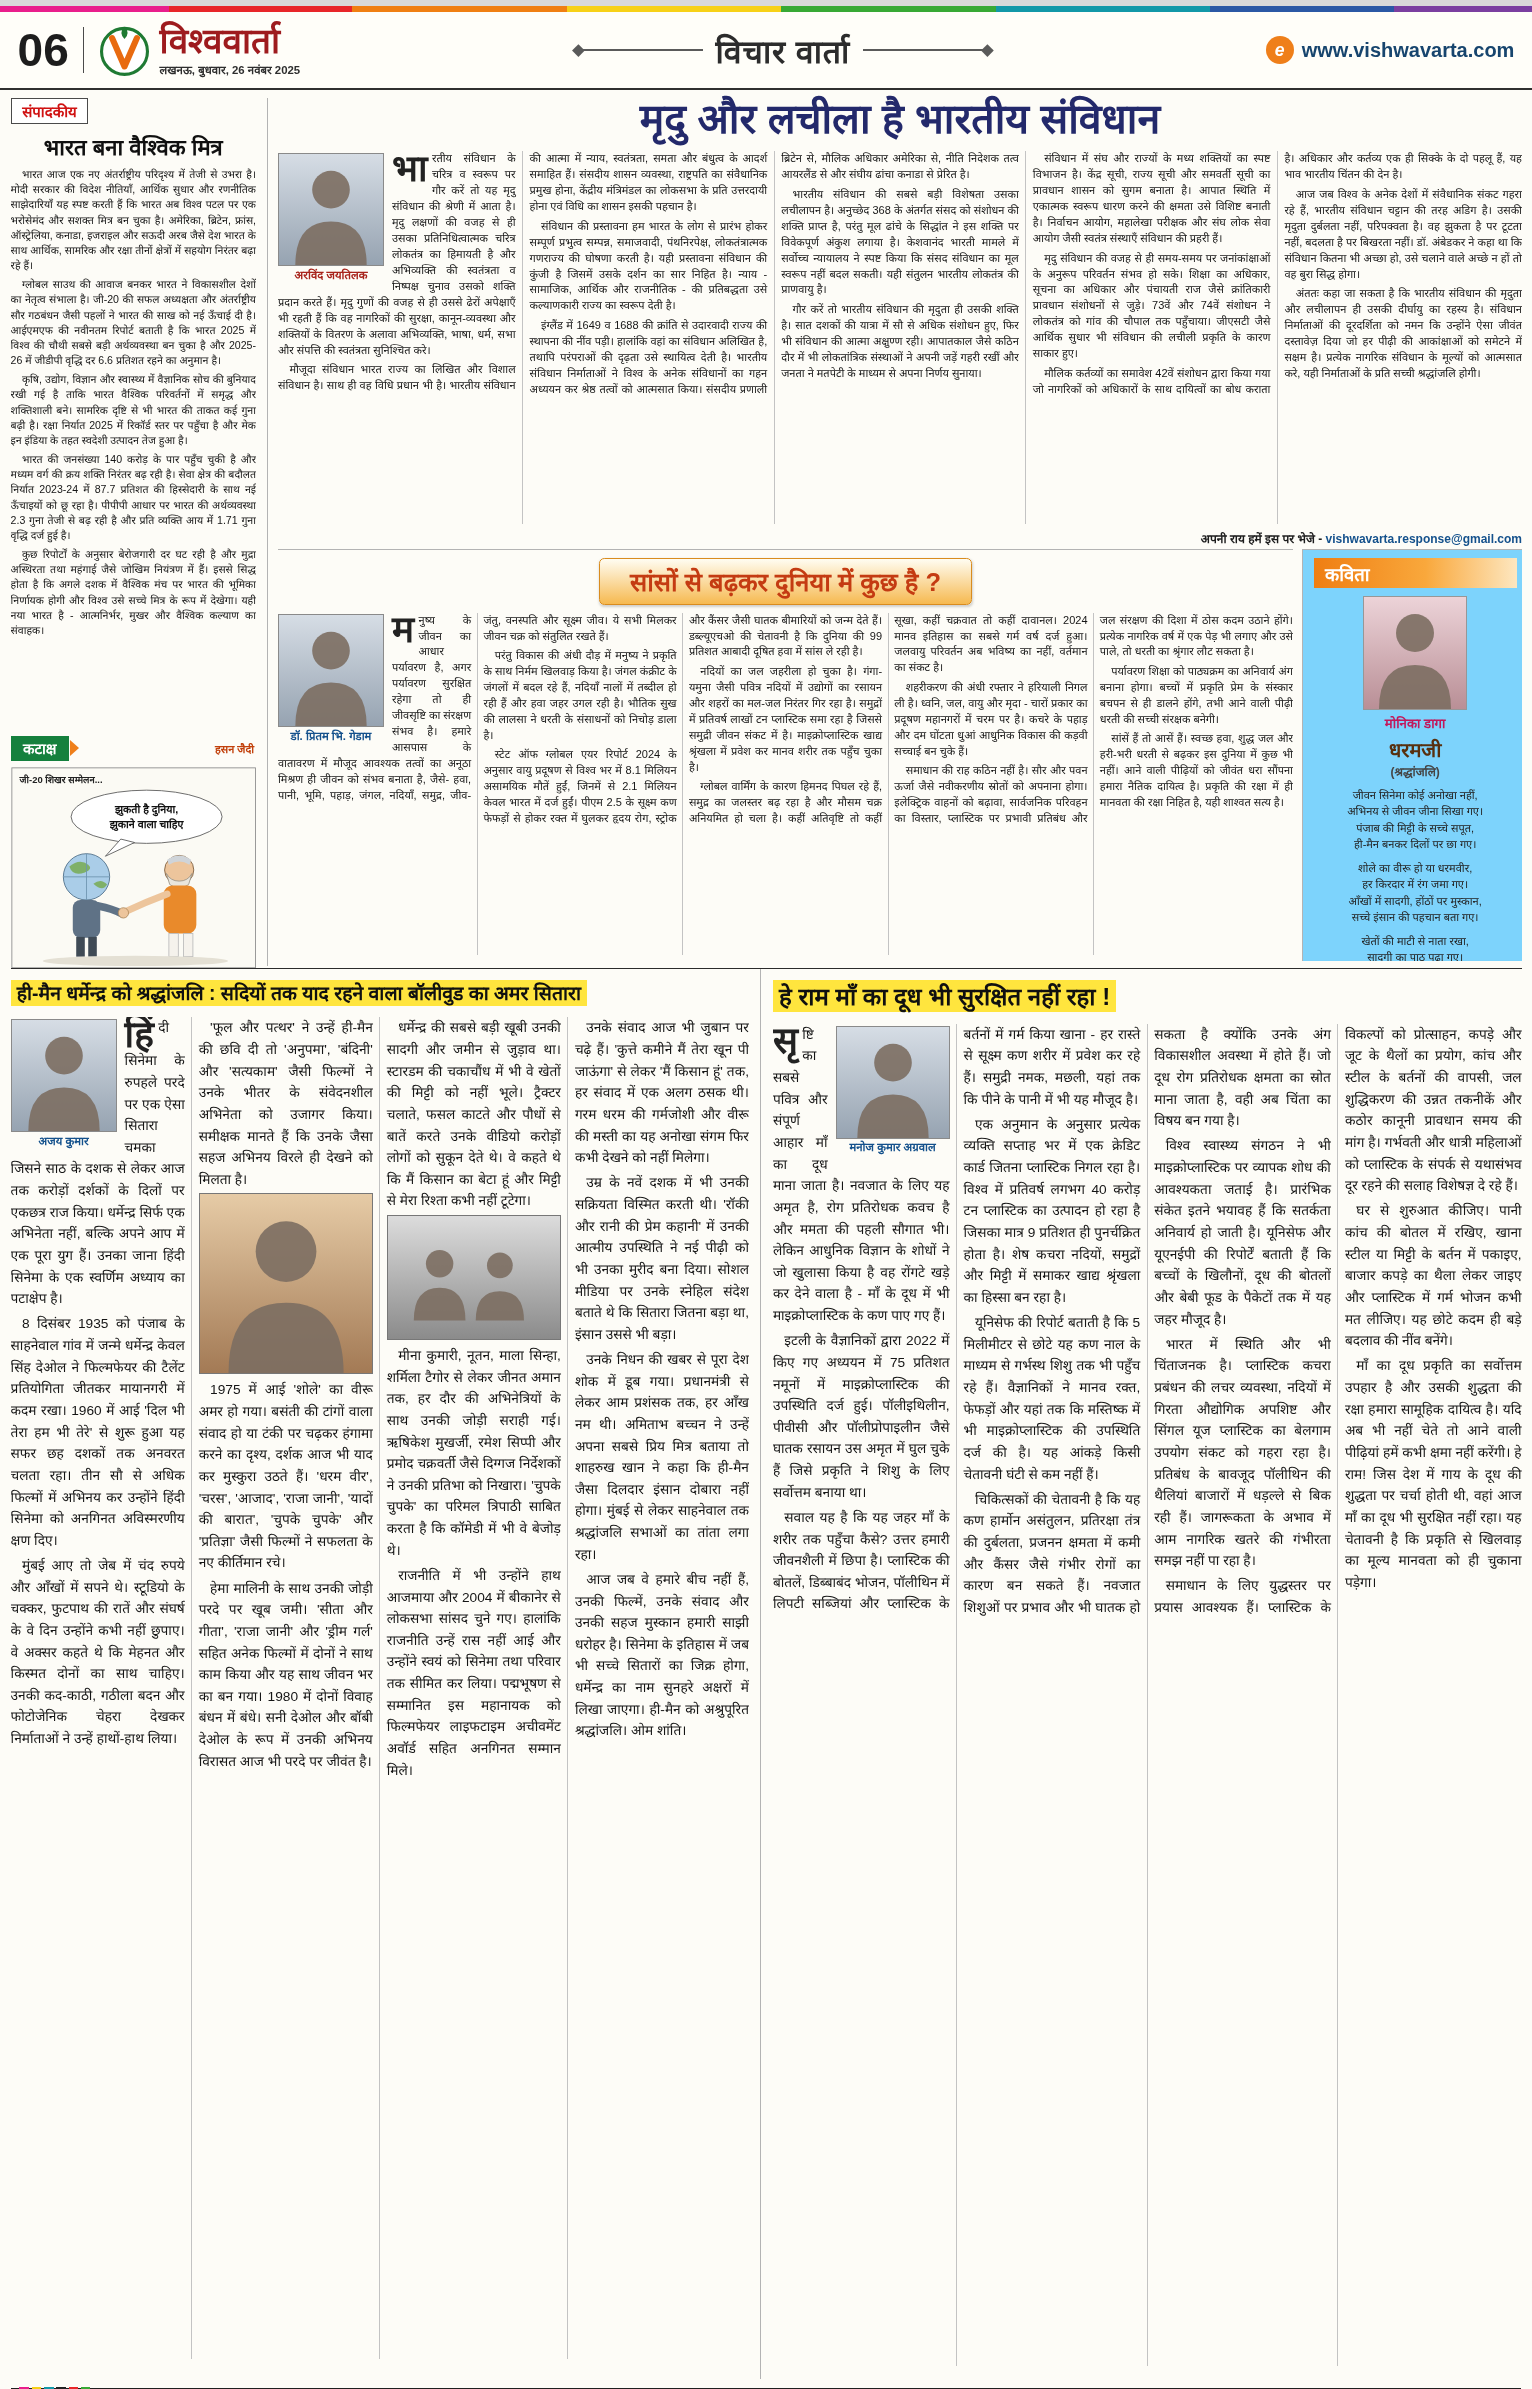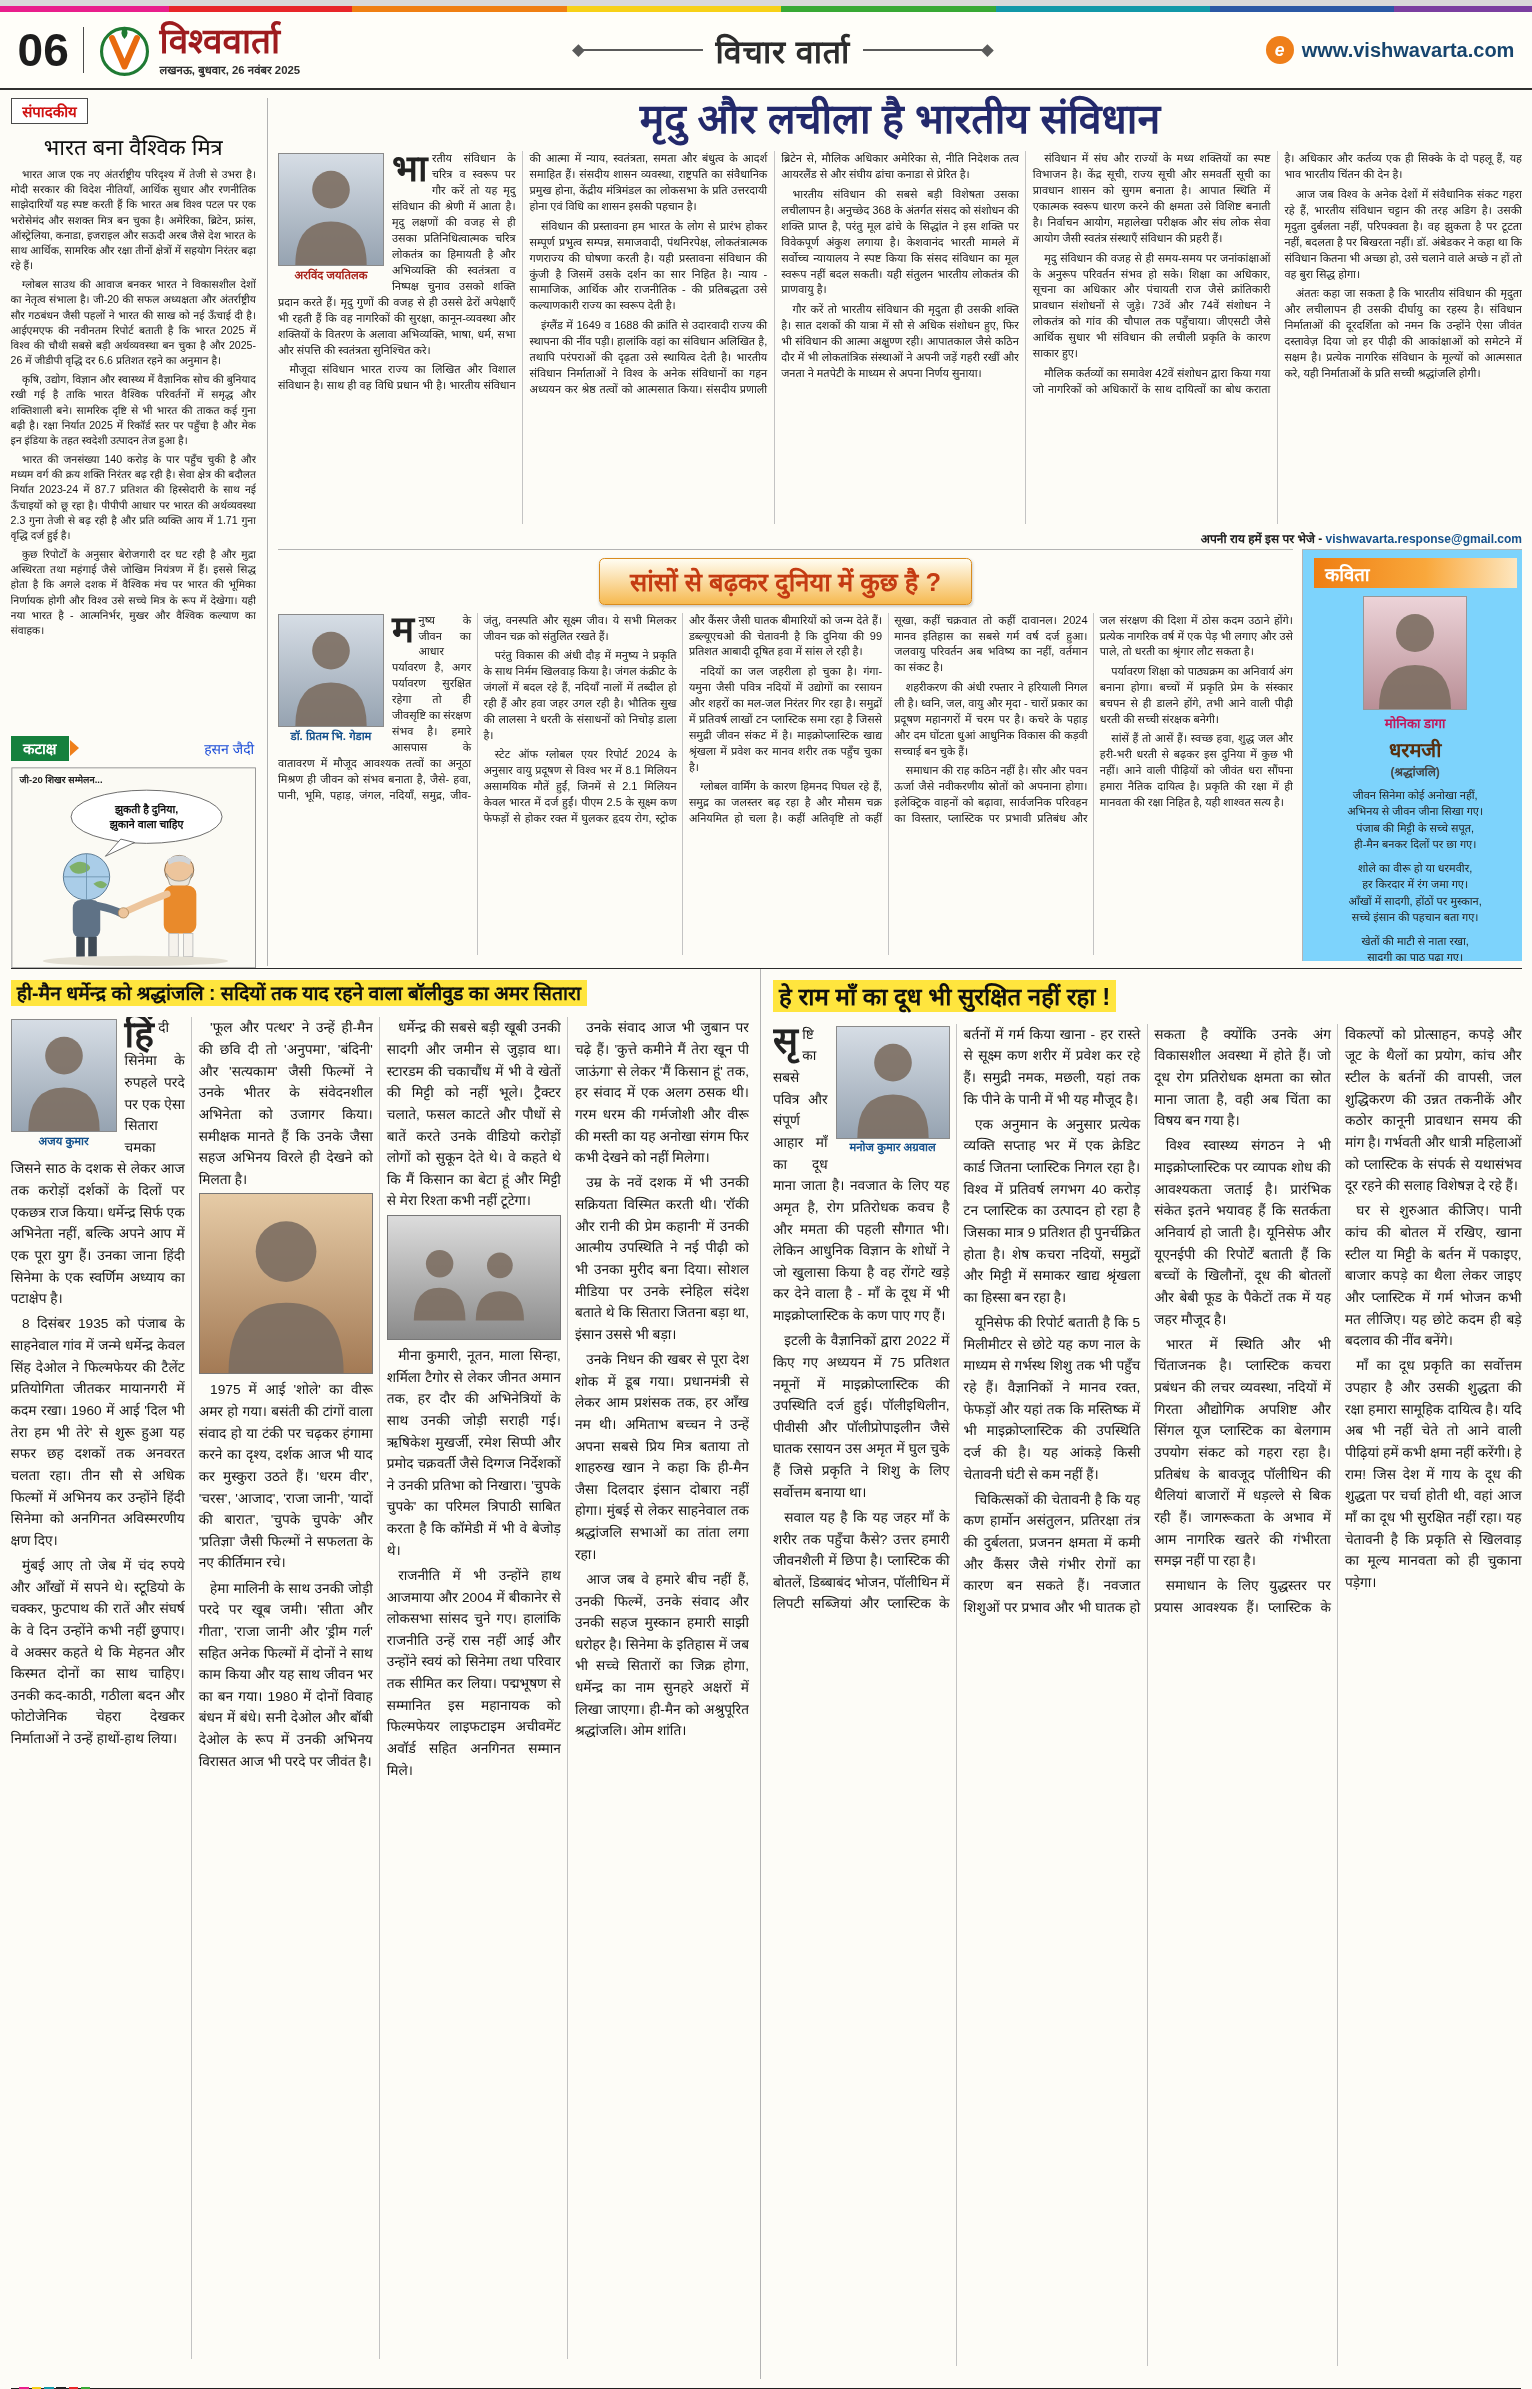--- a/index.html
+++ b/index.html
@@ -34,27 +34,27 @@
   .author-name{font-size:11.4px;font-weight:bold;margin-top:2.6px;line-height:1.2}
   .nm-red{color:#a8231b}.nm-blue{color:#14518c}
   .sil{width:100%;height:100%;display:block}
   .sil circle,.sil path{fill:#7c6e62;opacity:.9}
   .photo-block{display:block;width:100%;border:0.9px solid #777;margin:2.6px 0 5.3px;break-inside:avoid}
   .sepia{background:linear-gradient(#e6cba6,#a37a55);height:181px}
   .bw{background:linear-gradient(#dcdcdc,#8b8b8b);height:125px}
   
   .left-col{position:absolute;left:10.6px;top:92px;width:257px;height:868px;padding-right:10.6px;border-right:0.9px solid #b3b3b3}
   .ed-label{display:inline-block;border:1.8px solid #4a4a4a;color:#d01212;font-weight:bold;font-size:15px;padding:1.8px 10.6px;background:#fff}
-  .ed-title{text-align:center;font-size:22px;font-weight:normal;color:#101010;margin:7px 0 6.2px}
+  .ed-title{text-align:center;font-size:22px;font-weight:bold;color:#101010;margin:7px 0 6.2px}
   .ed-body{font-size:10.6px;line-height:1.44;height:560px;overflow:hidden}
   .kt-head{display:flex;align-items:center;justify-content:space-between;margin:8.8px 1.8px 6.2px 0}
   .kt-label{position:relative;background:#15803d;color:#fff;font-weight:bold;font-size:15px;padding:2.6px 12.3px}
   .kt-label::after{content:"";position:absolute;right:-9.7px;top:50%;transform:translateY(-50%);
     border-left:9.7px solid #ef7f1a;border-top:8px solid transparent;border-bottom:8px solid transparent}
-  .kt-artist{font-size:14px;font-weight:normal;color:#1d4ed8}
+  .kt-artist{font-size:11px;font-weight:bold;color:#c2410c}
   .cartoon{width:100%;height:auto;display:block}
   .ct-caption{font-size:11px;font-weight:bold;fill:#222}
   .ct-bubble{font-size:12.5px;font-weight:bold;fill:#111}
   
   .main-art{position:absolute;left:278px;top:90px;width:1244px;height:447px}
   .main-headline{text-align:center;font-size:41px;font-weight:800;color:#23296b;margin:1.8px 0 10.6px;line-height:1.05}
   .main-body{height:373px;column-count:5;column-gap:14px;column-rule:0.9px solid #c3c3c3;
              font-size:11px;line-height:1.45;overflow:hidden}
   .feedback{text-align:right;font-size:12px;font-weight:bold;color:#1c1c1c;margin-top:5.3px}
   .feedback .mail{color:#14518c}

